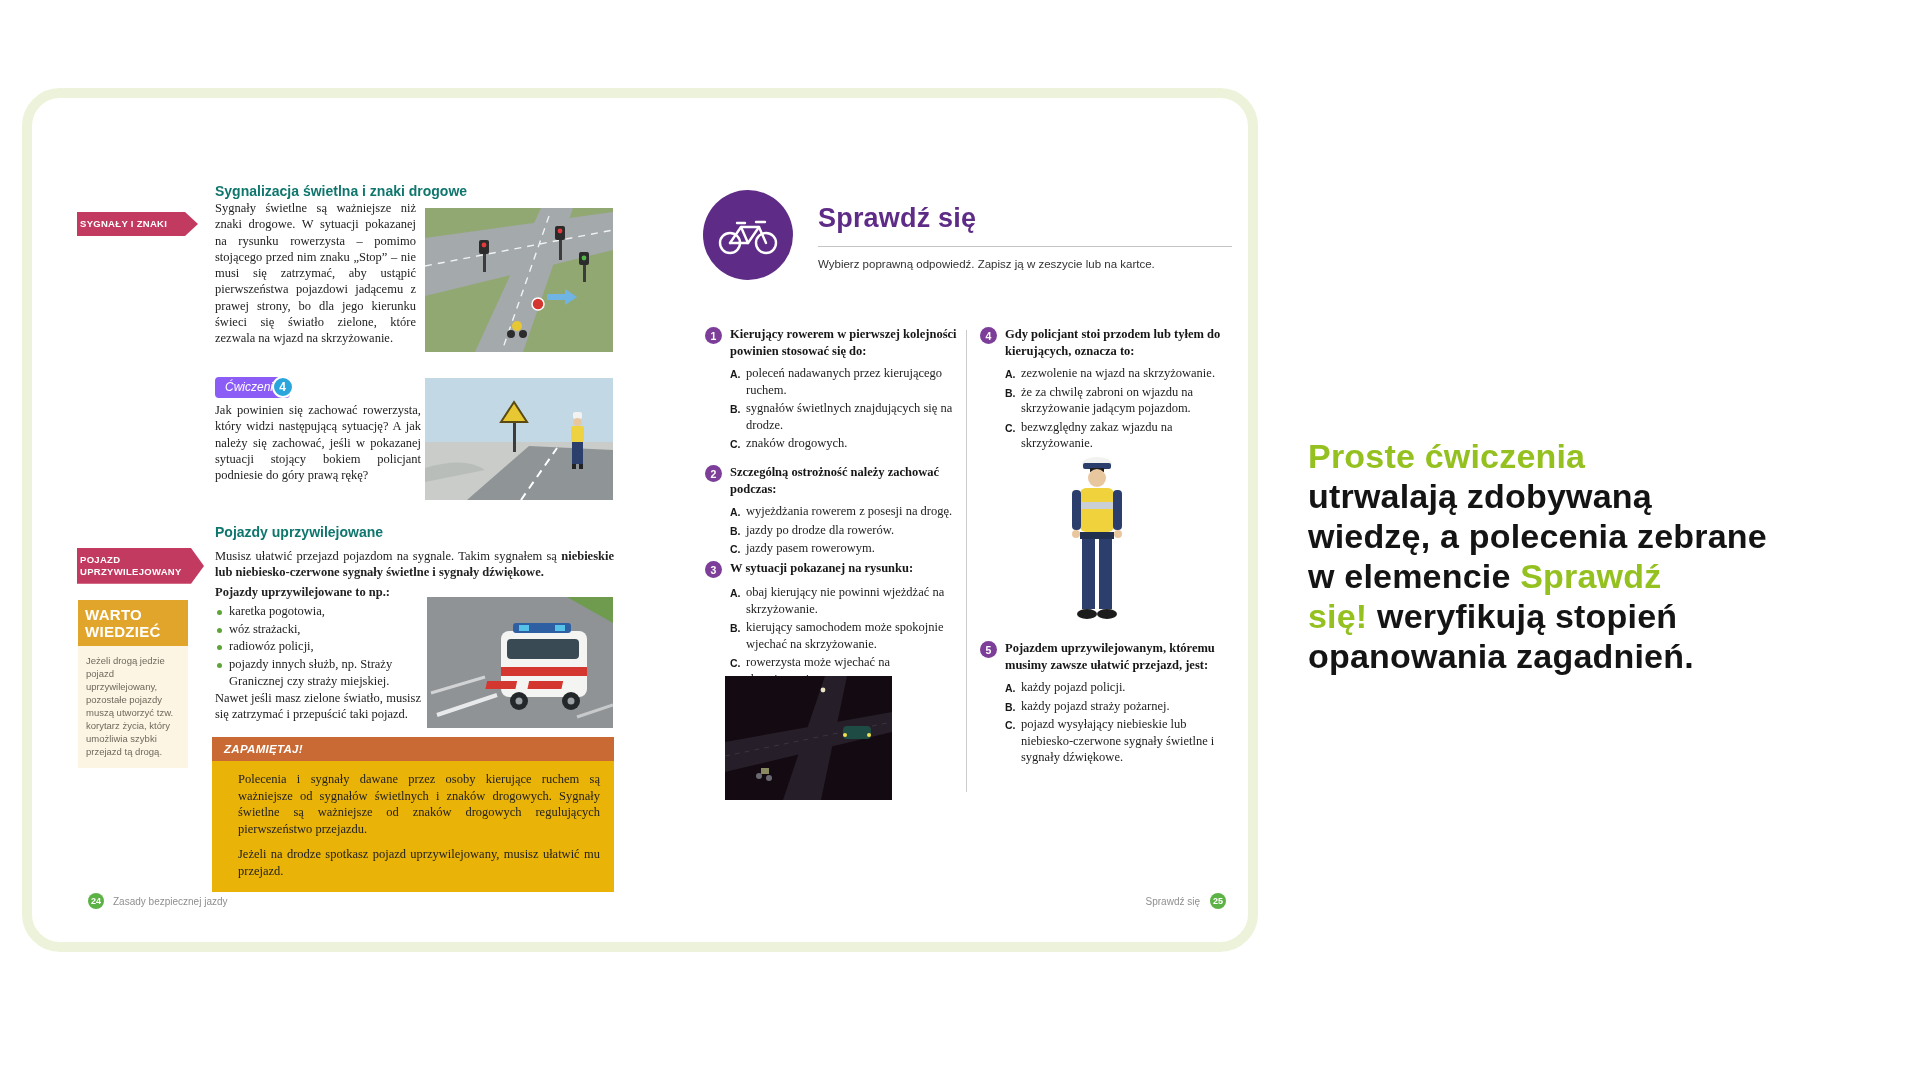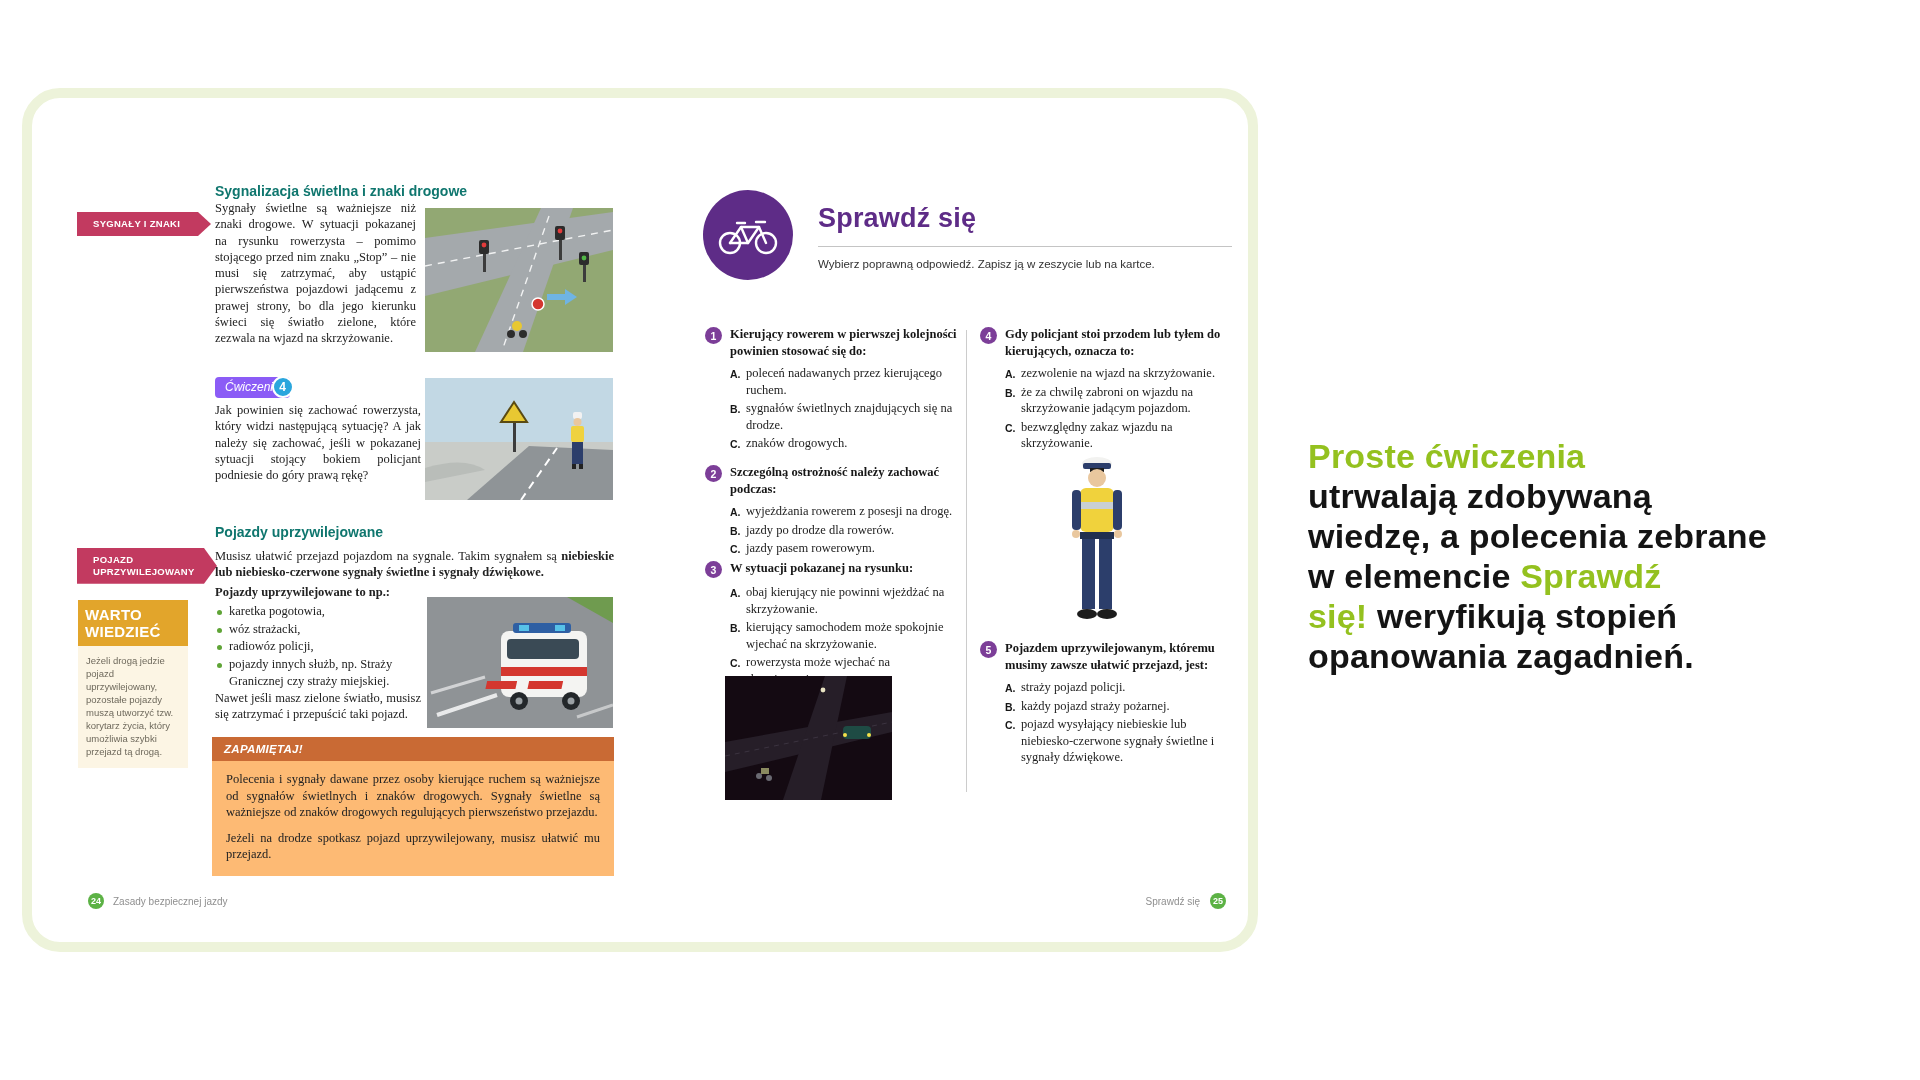--- a/index.html
+++ b/index.html
@@ -11,21 +11,21 @@
 
   
   .card{
     left:22px;top:88px;width:1236px;height:864px;
     border:10px solid #EDF3DA;border-radius:38px;background:#ffffff;box-sizing:border-box;
   }
 
   
   .arrow-badge{
     background:#C23A60;color:#fff;font-weight:bold;font-size:9.5px;line-height:1.25;
-    letter-spacing:.3px;padding:6px 18px 6px 16px;
+    letter-spacing:.3px;padding:6px 18px 6px 3px;
     clip-path:polygon(0 0,calc(100% - 13px) 0,100% 50%,calc(100% - 13px) 100%,0 100%);
   }
 
   .h-sans{font-weight:bold;font-size:14px;color:#0f766e;}
   .body-text{font-family:"Liberation Serif",serif;font-size:12.5px;line-height:16.3px;color:#222;text-align:justify;}
 
   
   .ex-wrap{display:flex;align-items:center;}
   .ex-tag{
     background:#8b5cf6;color:#fff;font-weight:normal;font-style:italic;font-size:12px;
@@ -48,21 +48,21 @@
     position:relative;padding-left:14px;font-family:"Liberation Serif",serif;
     font-size:12.5px;line-height:17.5px;color:#222;
   }
   .blist li::before{
     content:"";position:absolute;left:2px;top:7px;width:5px;height:5px;border-radius:50%;background:#5FA436;
   }
 
   
   .zap{width:402px;}
   .zap-head{background:#C96A34;color:#fff;font-weight:bold;font-style:italic;font-size:11.5px;letter-spacing:.3px;padding:6px 12px;}
-  .zap-body{background:#fdba74;padding:10px 14px 13px 14px;}
+  .zap-body{background:#eab308;padding:10px 14px 13px 26px;}
   .zap-body p{margin:0;font-family:"Liberation Serif",serif;font-size:12.5px;line-height:16.5px;color:#222;text-align:justify;}
   .zap-body p + p{margin-top:9px;}
 
   
   .big-circle{width:90px;height:90px;border-radius:50%;background:#5E2C87;display:flex;align-items:center;justify-content:center;}
   .rp-title{color:#5E2C87;font-weight:bold;font-size:27px;letter-spacing:.2px;}
   .rp-rule{width:414px;height:1px;background:#c4c4c4;}
   .rp-sub{font-size:11.5px;color:#333;}
 
   
@@ -307,21 +307,21 @@
     <ellipse cx="55" cy="164" rx="10" ry="5" fill="#1c1c1c"></ellipse>
   </svg>
 </div>
 
 <div class="abs q" style="left:980px;top:640px;">
   <div class="q-head">
     <div class="q-num">5</div>
     <div class="q-stem">Pojazdem uprzywilejowanym, któremu musimy zawsze ułatwić przejazd, jest:</div>
   </div>
   <div class="q-opts">
-    <div class="opt"><span class="opt-label">A.</span><span>straży pojazd policji.</span></div>
+    <div class="opt"><span class="opt-label">A.</span><span>każdy pojazd policji.</span></div>
     <div class="opt"><span class="opt-label">B.</span><span>każdy pojazd straży pożarnej.</span></div>
     <div class="opt"><span class="opt-label">C.</span><span>pojazd wysyłający niebieskie lub niebiesko-czerwone sygnały świetlne i sygnały dźwiękowe.</span></div>
   </div>
 </div>
 
 <div class="abs pg-circle" style="left:88px;top:893px;">24</div>
 <div class="abs foot-label" style="left:113px;top:896px;">Zasady bezpiecznej jazdy</div>
 <div class="abs foot-label" style="left:1000px;top:896px;width:200px;text-align:right;">Sprawdź się</div>
 <div class="abs pg-circle" style="left:1210px;top:893px;">25</div>
 

